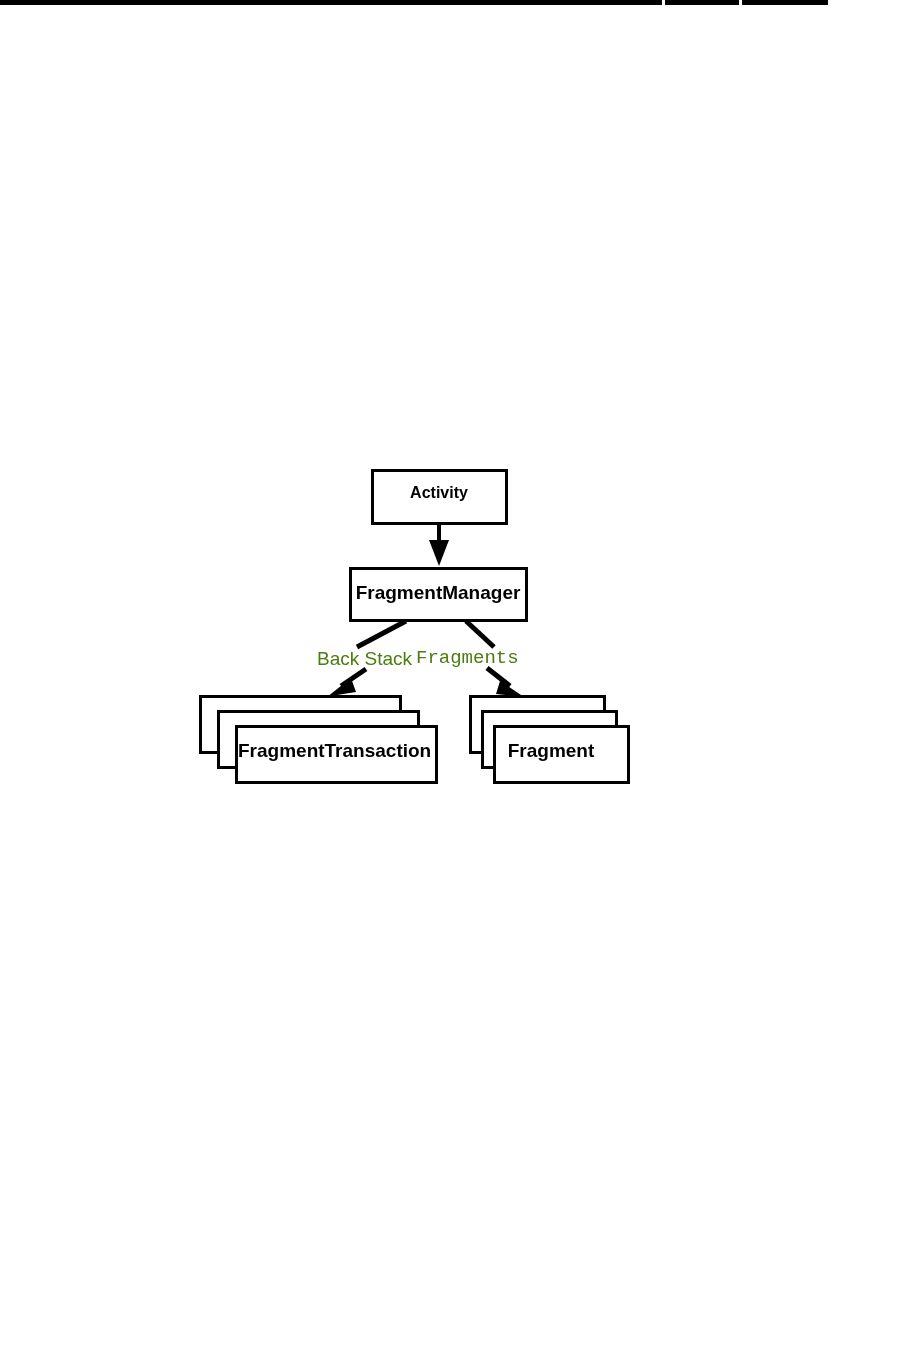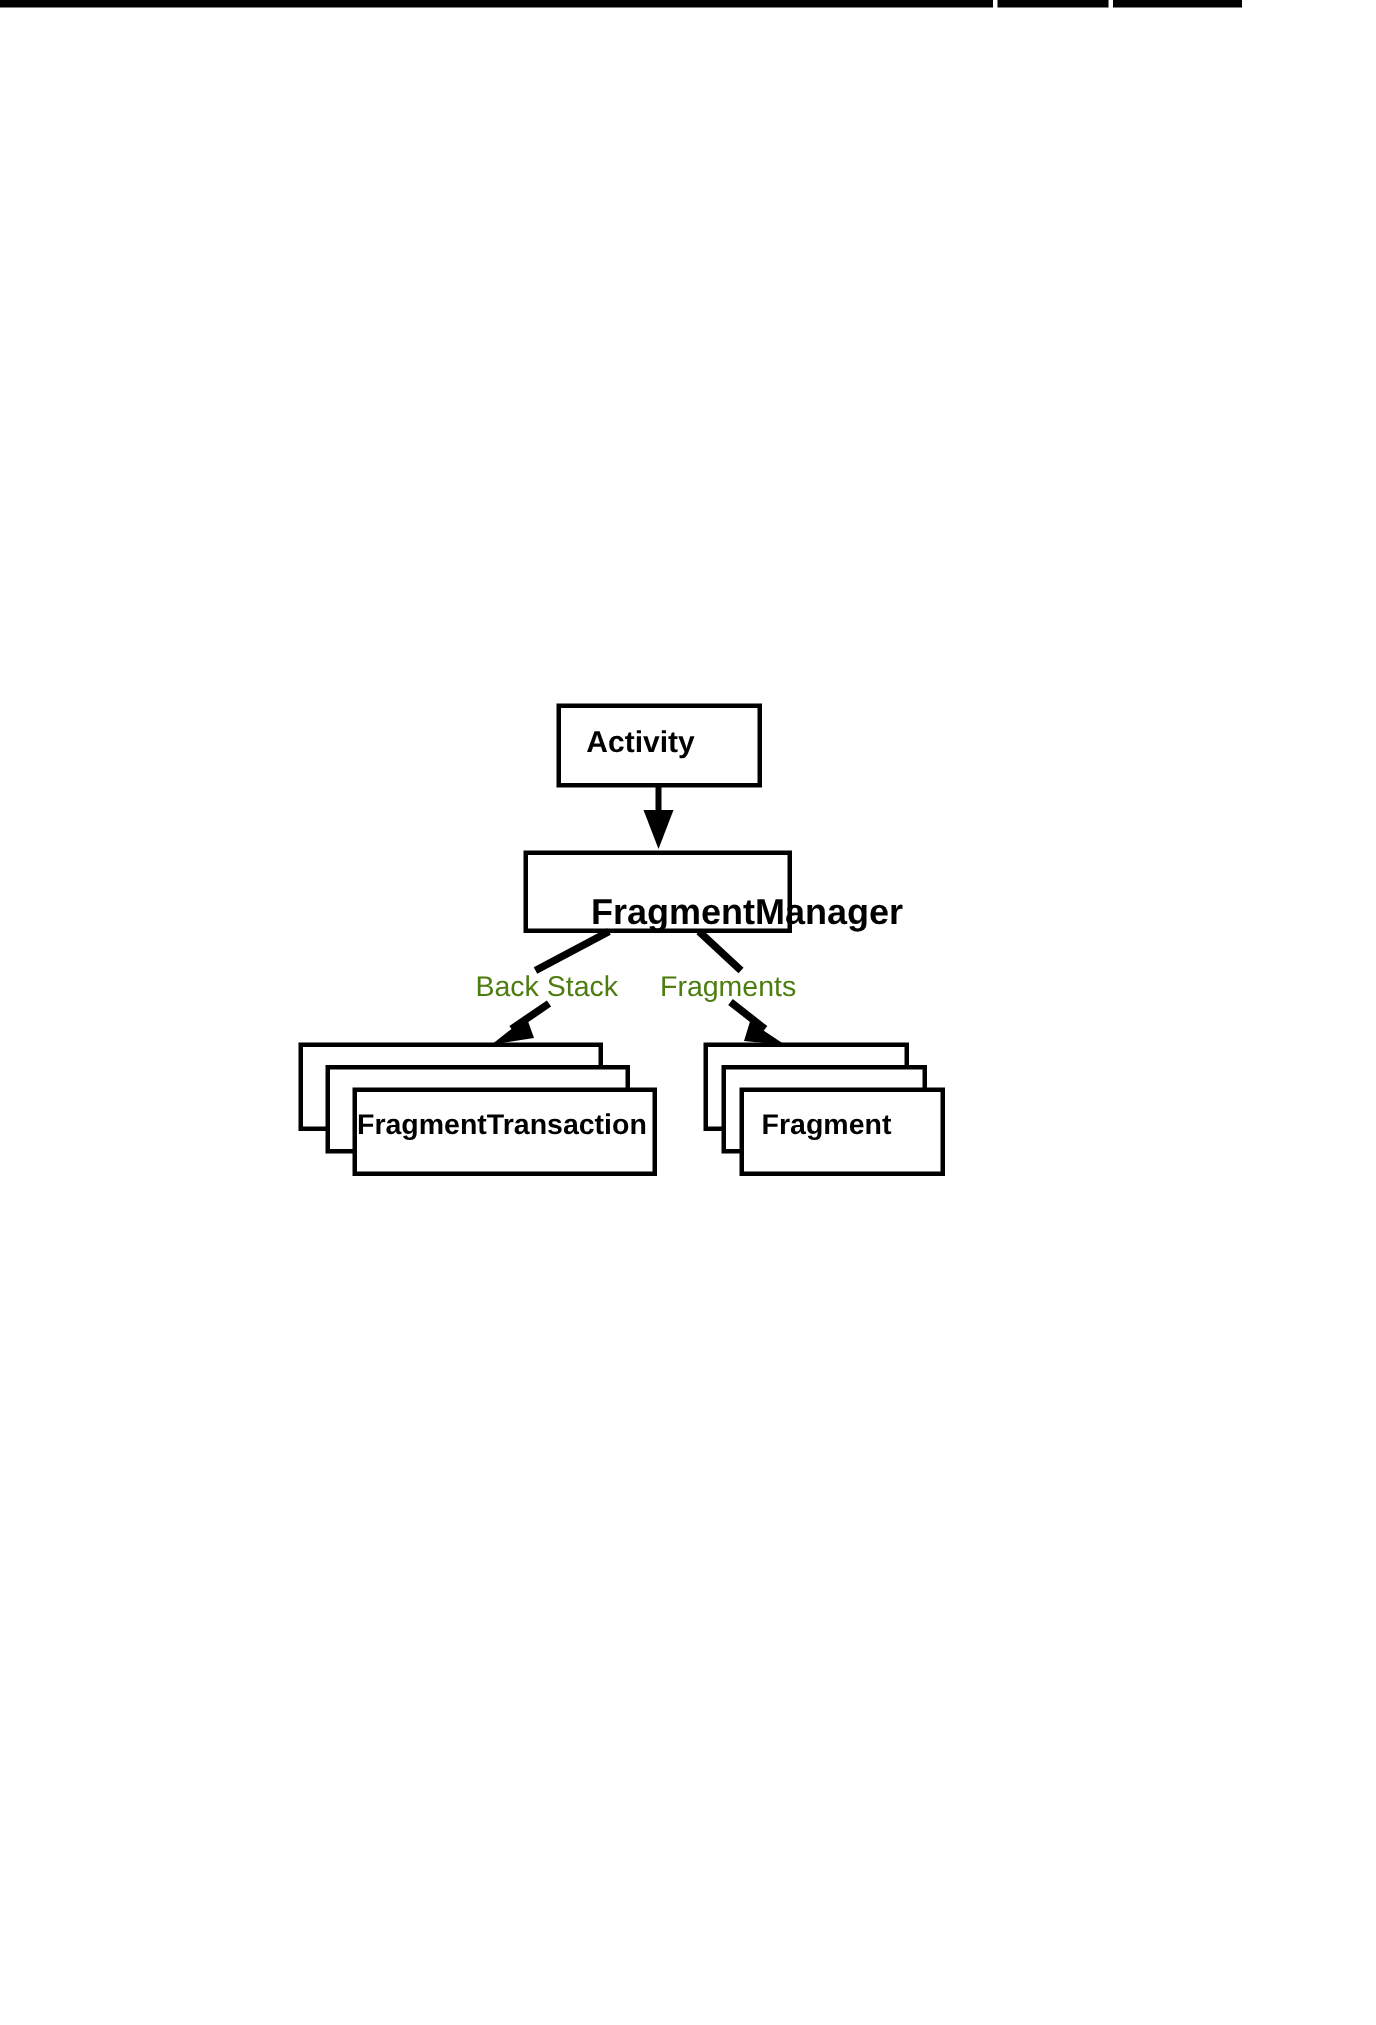--- a/index.html
+++ b/index.html
@@ -57,43 +57,43 @@
   .edge-label {
     position: absolute;
     font-family: "Liberation Sans", sans-serif;
     font-weight: normal;
     color: #4d7c0f;
     white-space: nowrap;
     line-height: 1;
   }
 
   #label-activity {
-    left: 360px; top: 485px; width: 134px;
-    font-size: 20px;
+    left: 372px; top: 485px; width: 134px;
+    font-size: 16px;
   }
   #label-fragmentmanager {
-    left: 350px; top: 597px; width: 176px;
-    font-size: 24px;
-    margin-left: 44px;
+    left: 350px; top: 583px; width: 176px;
+    font-size: 19px;
   }
   #label-fragmenttransaction {
     left: 238px; top: 741px; width: 192px;
     font-size: 19px;
   }
   #label-fragment {
     left: 496px; top: 741px; width: 110px;
     font-size: 19px;
   }
   #label-back-stack {
     left: 317px; top: 649px;
     font-size: 19px;
   }
   #label-fragments {
-    left: 440px; top: 649px;
+    left: 416px; top: 649px;
     font-size: 19px;
+    font-family: Liberation Mono, monospace;
   }
 </style>
 </head>
 <body>
 
 <div class="page-rule seg-a"></div>
 <div class="page-rule seg-b"></div>
 <div class="page-rule seg-c"></div>
 
 <div id="figure">

